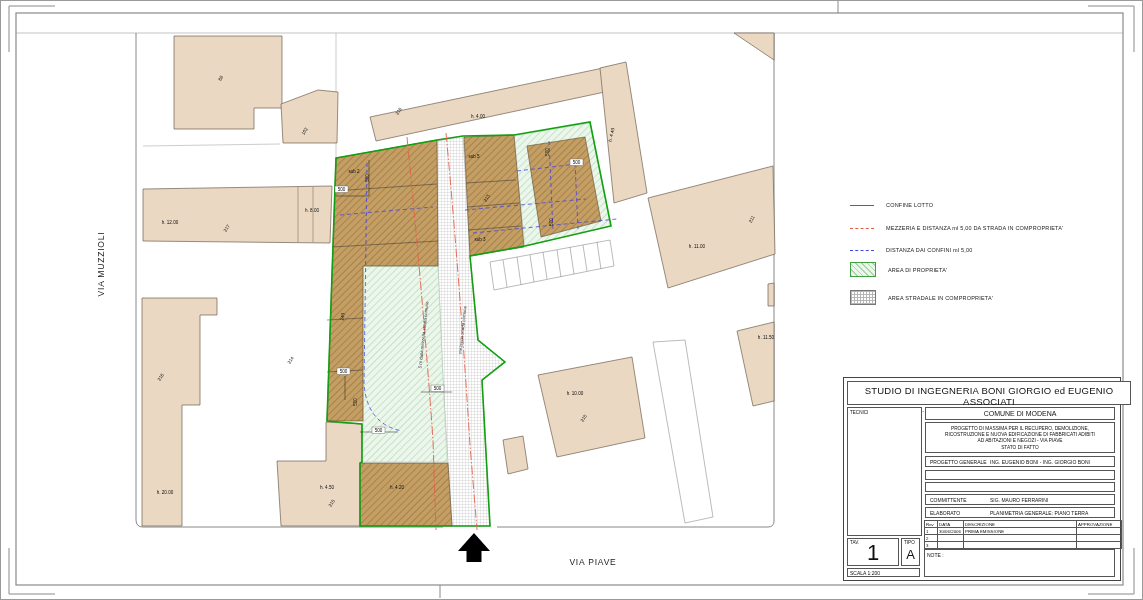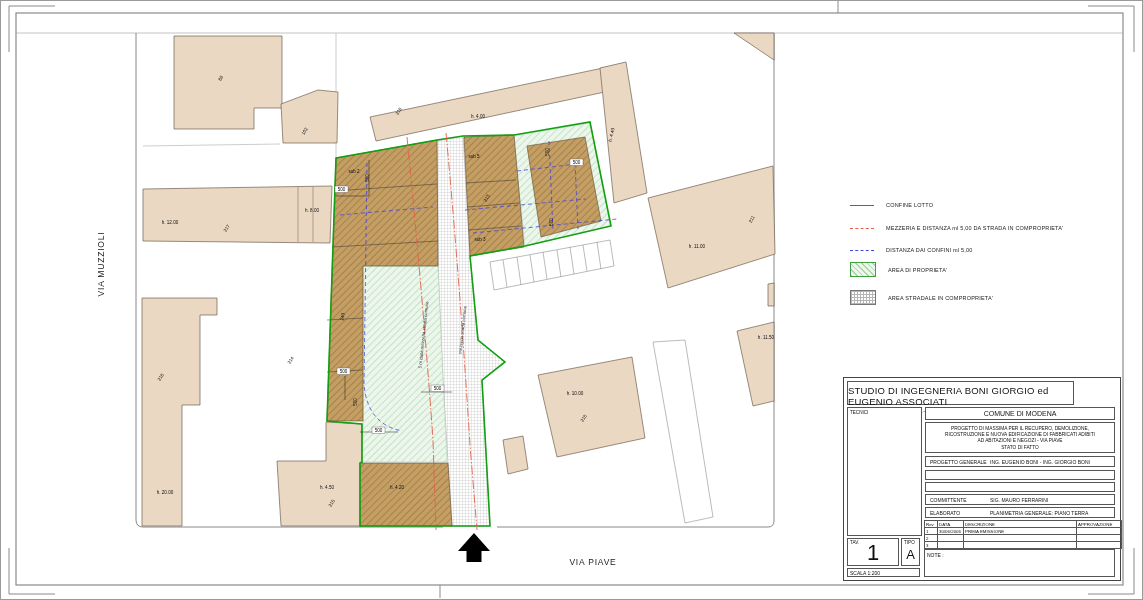--- a/index.html
+++ b/index.html
@@ -12,21 +12,21 @@
   .legend-label{font-size:5.5px;color:#222;letter-spacing:.2px;white-space:nowrap;}
   .sw{width:24px;flex:0 0 24px;}
   .sw-line{height:0;border-top:1.6px solid #12a012;}
   .sw-red{height:0;border-top:1px dashed #e2614a;}
   .sw-blue{height:0;border-top:1px dashed #4545e0;}
   .sw-hatch{height:13px;background:repeating-linear-gradient(45deg,#a9d7a9 0 1px,#ecf6ec 1px 4px);border:1px solid #3fa03f;}
   .sw-grid{height:13px;background-color:#fff;background-image:repeating-linear-gradient(0deg,#b5b5b5 0 .6px,transparent .6px 3px),repeating-linear-gradient(90deg,#b5b5b5 0 .6px,transparent .6px 3px);border:1px solid #777;}
   
   .tblock{position:absolute;left:843px;top:377px;width:276px;height:202px;border:1px solid #444;background:#fff;font-size:5px;color:#111;}
   .tb{position:absolute;border:1px solid #555;background:#fff;box-sizing:border-box;}
-  .tb-header{left:3px;top:3px;width:227px;height:24px;}
+  .tb-header{left:3px;top:3px;width:284px;height:24px;text-align:center;}
   .tb-studio{font-size:9.5px;margin-top:3px;letter-spacing:.2px;}
   .tb-addr{font-size:4.6px;margin-top:2px;color:#222;}
   .tb-tecnici{left:3px;top:29px;width:75px;height:129px;}
   .tb-tecnici span{display:block;margin:2px 0 0 2px;font-size:4.6px;}
   .tb-comune{left:81px;top:29px;width:190px;height:13px;text-align:center;font-size:7px;line-height:12px;}
   .tb-descr{left:81px;top:44px;width:190px;height:31px;text-align:center;font-size:4.8px;line-height:6.2px;padding-top:3px;}
   .tb-prog{left:81px;top:78px;width:190px;height:11px;line-height:10px;}
   .tb-prog b{font-weight:normal;margin-left:4px;}
   .tb-prog .val{position:absolute;left:64px;top:0;line-height:10px;}
   .tb-empty1{left:81px;top:92px;width:190px;height:10px;}

